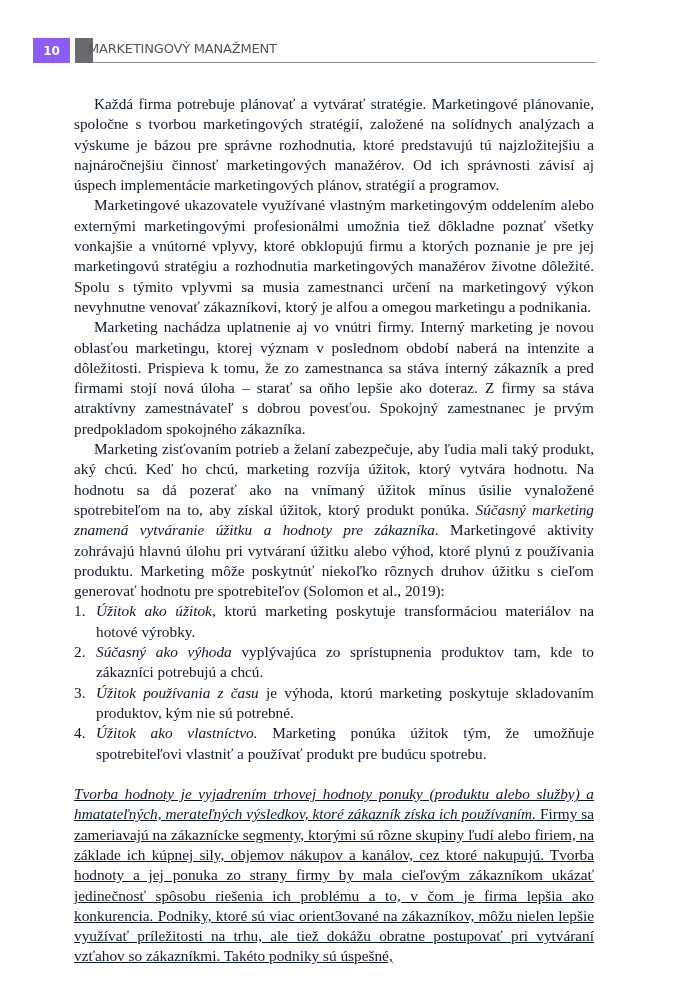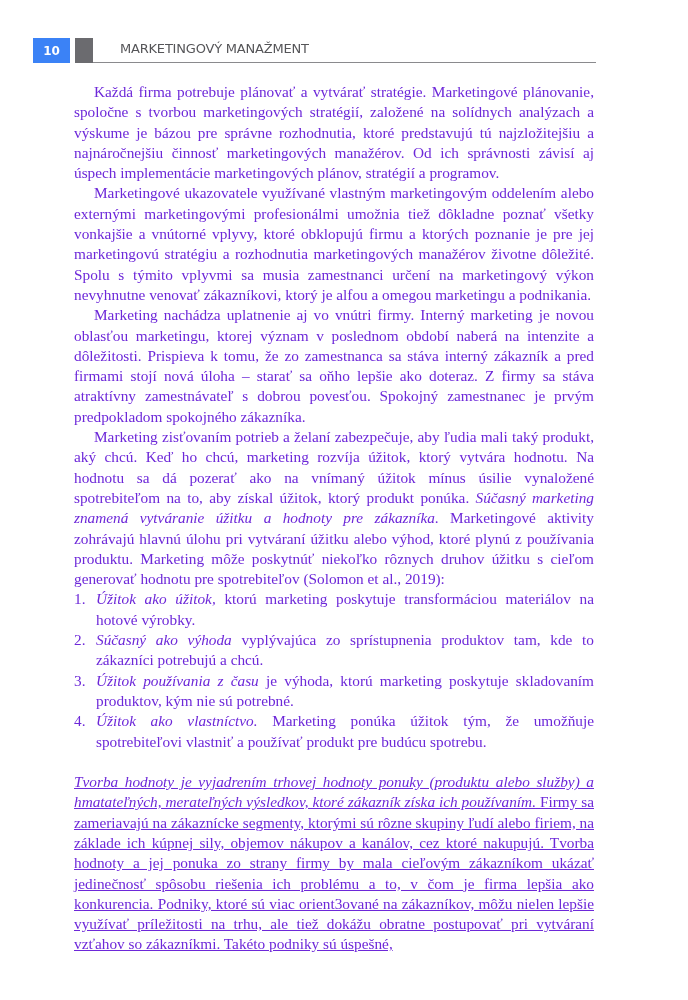--- a/index.html
+++ b/index.html
@@ -1,35 +1,35 @@
 <!DOCTYPE html>
 <html><head>
 <meta charset="utf-8">
 <style>
   html, body { margin: 0; padding: 0; background: #ffffff; }
   body { width: 688px; height: 1000px; position: relative; overflow: hidden; }
   .header { position: absolute; left: 0; top: 0; width: 688px; height: 70px; }
   .page-num-box {
     position: absolute; left: 33px; top: 38px; width: 37px; height: 25px;
-    background: #3b82f6; color: #ffffff;
+    background: #8b5cf6; color: #ffffff;
     font-family: "DejaVu Sans", sans-serif; font-weight: bold; font-size: 12px;
     display: flex; align-items: center; justify-content: center;
   }
   .gray-box { position: absolute; left: 75px; top: 38px; width: 18px; height: 25px; background: #6b6b6f; }
   .running-title {
-    position: absolute; left: 120px; top: 41px;
+    position: absolute; left: 88px; top: 41px;
     font-family: "DejaVu Sans", sans-serif; font-size: 13px; color: #555558;
     letter-spacing: -0.2px;
   }
   .header-rule { position: absolute; left: 93px; top: 62px; width: 503px; height: 1px; background: #8a8a8d; }
 
   .body-text {
-    position: absolute; left: 74px; top: 82px; width: 520px;
+    position: absolute; left: 74px; top: 94px; width: 520px;
     font-family: "Liberation Serif", "DejaVu Serif", serif;
-    font-size: 15.3px; line-height: 20.3px; color: #6d28d9;
+    font-size: 15.3px; line-height: 20.3px; color: #0f172a;
     text-align: justify; hyphens: manual;
   }
   .body-text p { margin: 0; text-indent: 20px; }
   .body-text p.noindent { text-indent: 0; text-decoration: underline; }
   .body-text em { font-style: italic; }
   .list { margin: 0; padding: 0; list-style: none; }
   .list li { position: relative; padding-left: 22px; }
   .list .num { position: absolute; left: 0; top: 0; }
   .gap { height: 20.3px; }
 </style>

